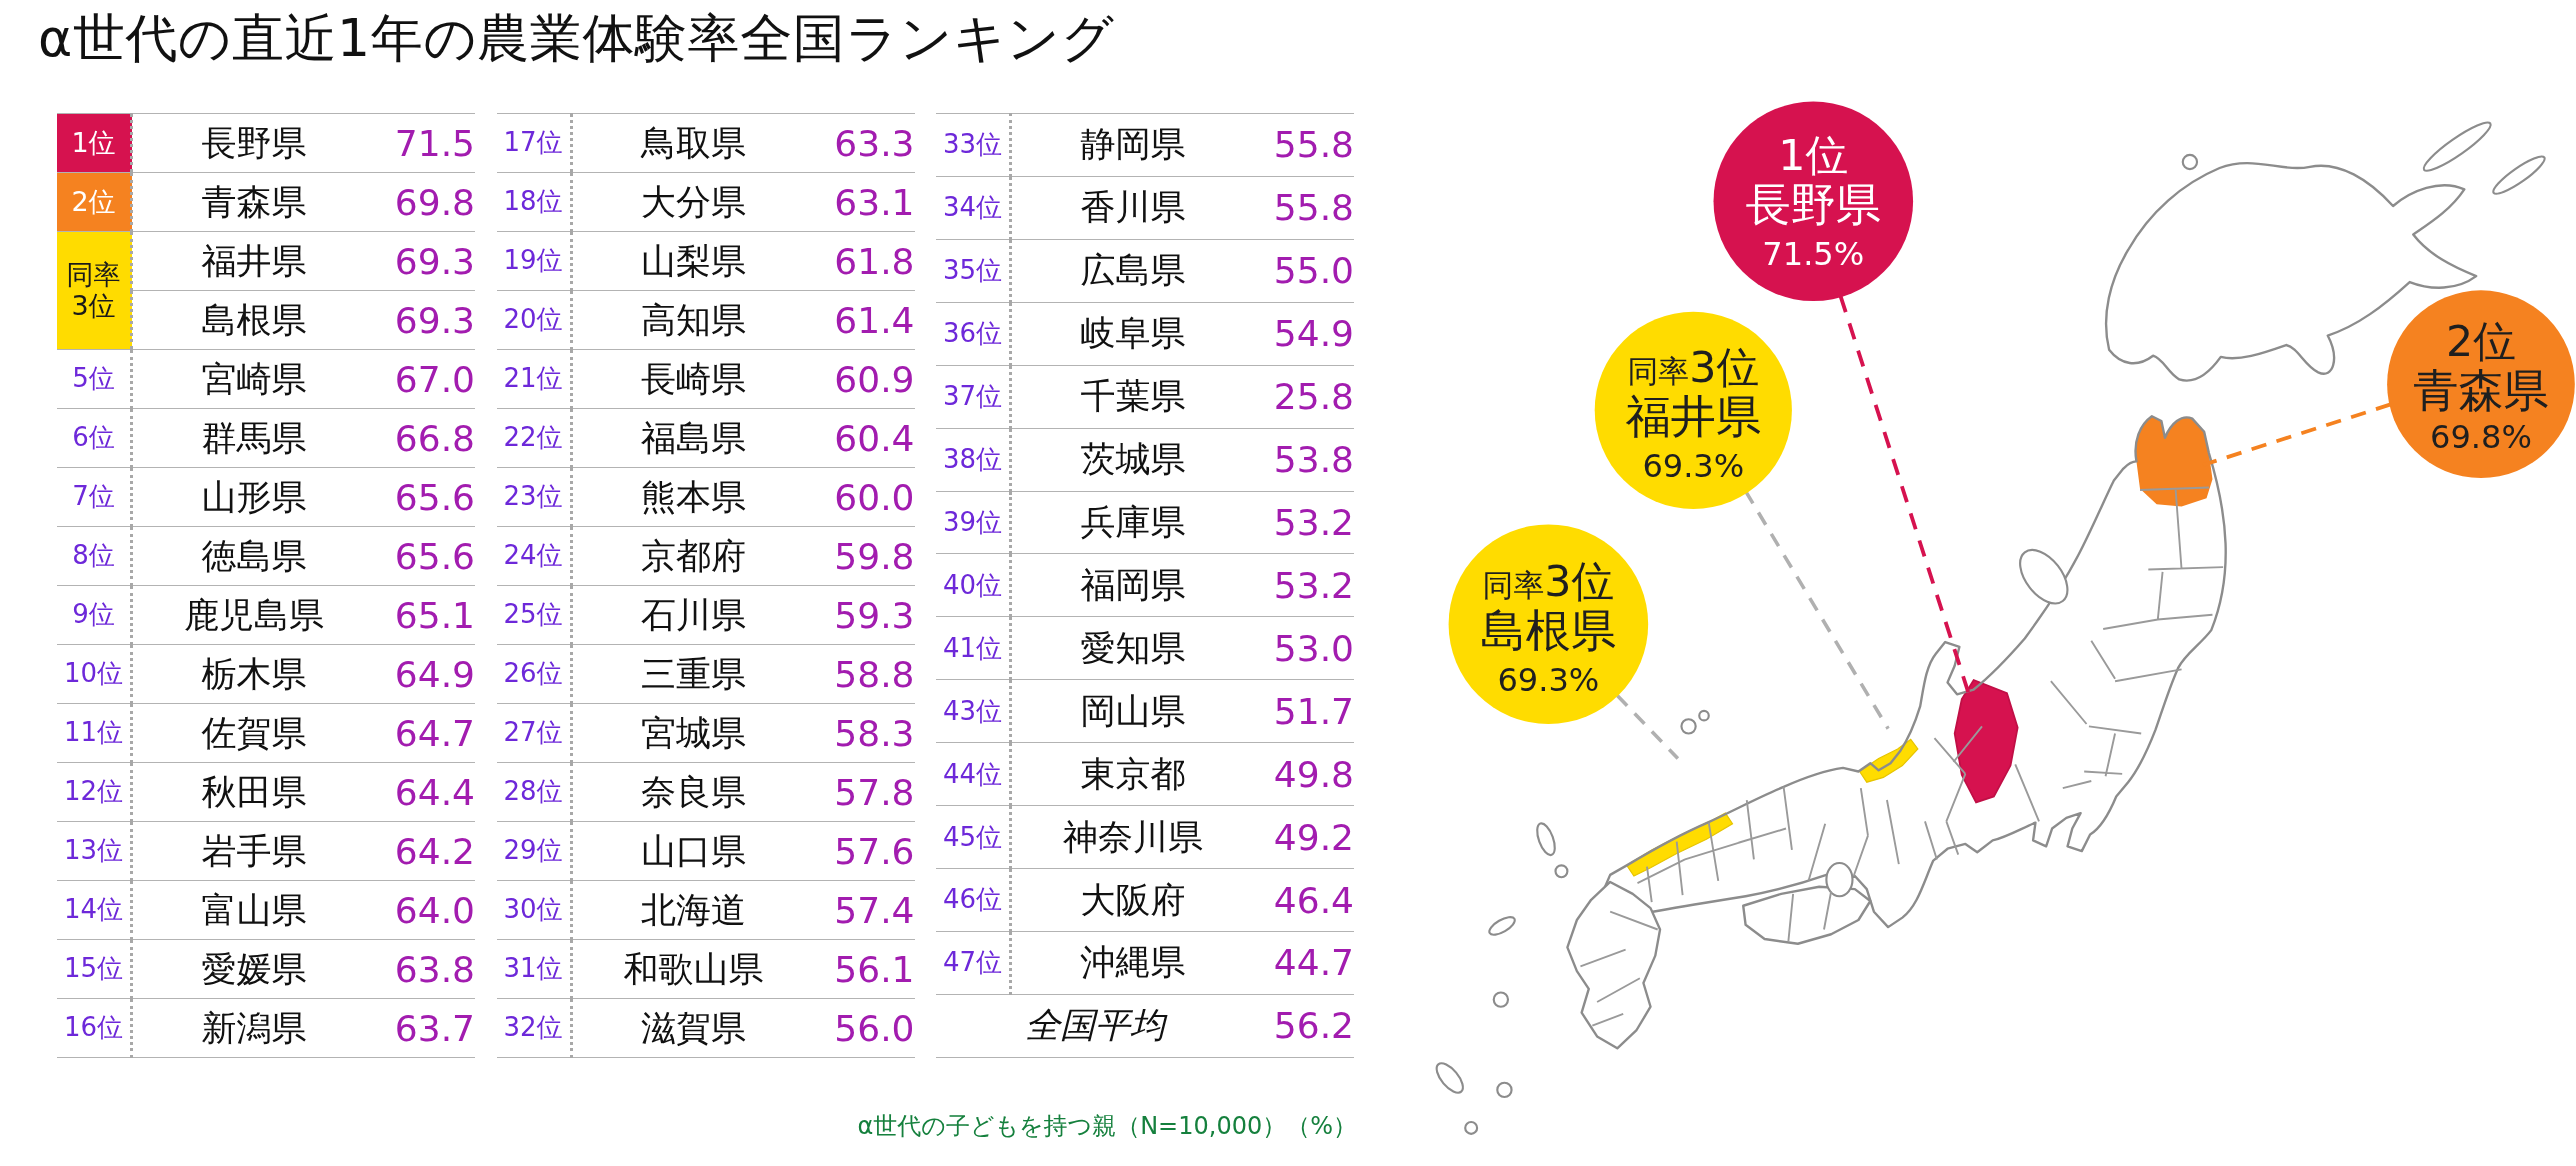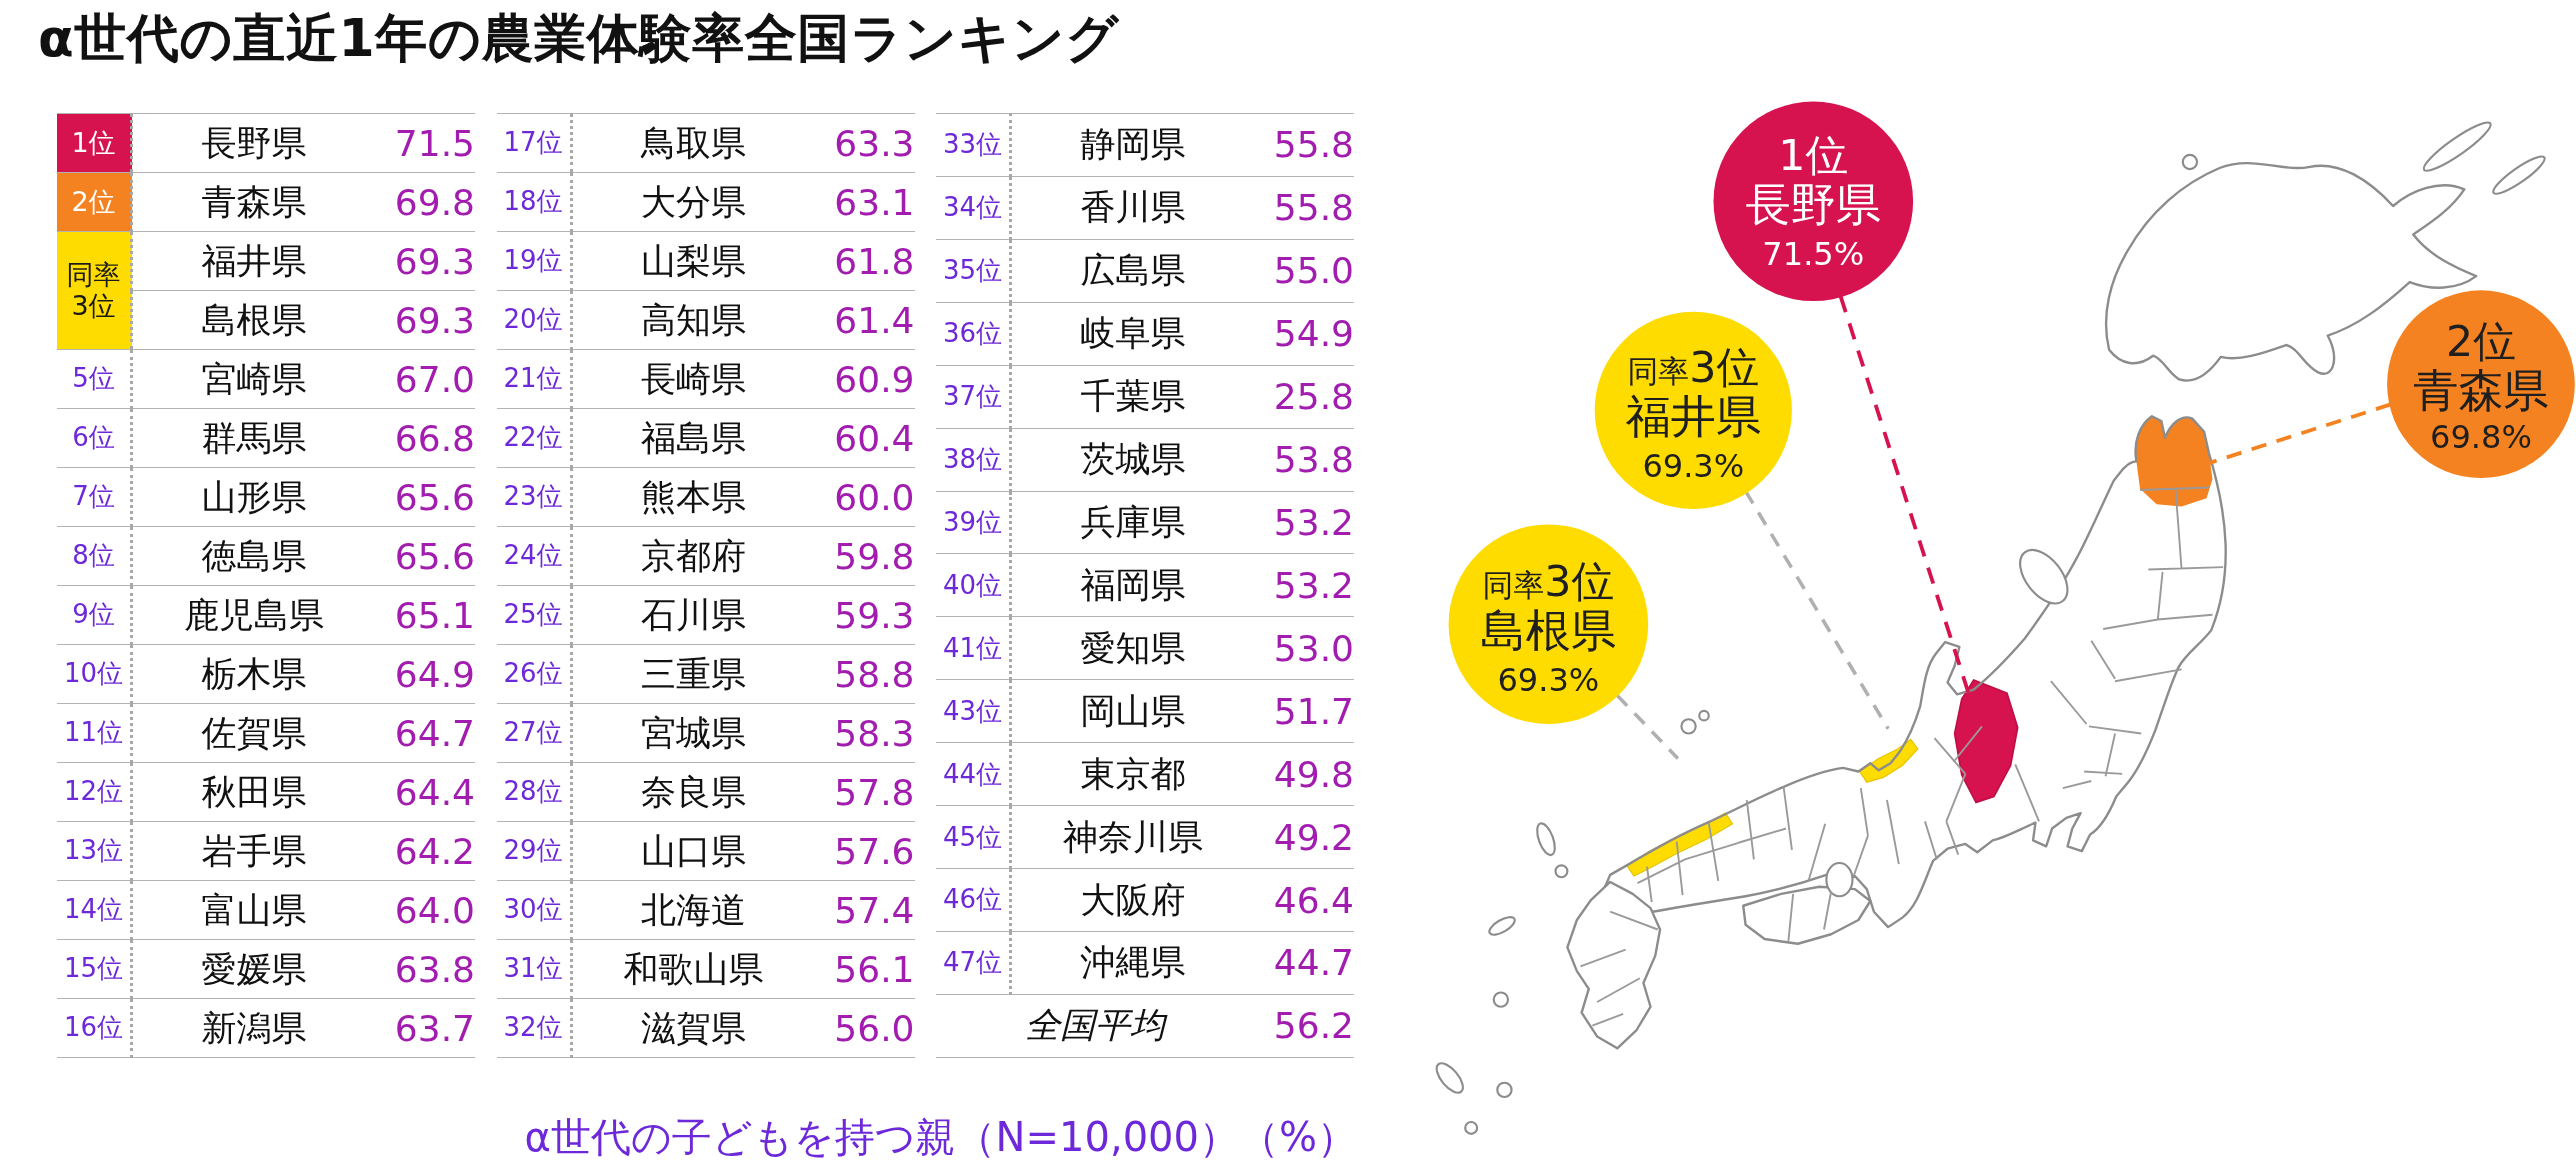--- a/index.html
+++ b/index.html
@@ -4,21 +4,21 @@
 <style>
   html,body{margin:0;padding:0;background:#fff;}
   body{
     position:relative;
     width:2576px;height:1166px;
     font-family:"DejaVu Sans","Liberation Sans",sans-serif;
     color:#1a1a1a;overflow:hidden;
   }
   .title{
     position:absolute;left:38px;top:3.6px;
-    font-size:52px;font-weight:700;letter-spacing:0.6px;color:#111;
+    font-size:52px;font-weight:400;letter-spacing:0.6px;color:#111;
     white-space:nowrap;
   }
   .tables{
     position:absolute;left:57px;top:113px;
     display:flex;gap:21.5px;
   }
   table.rank-table{
     border-collapse:collapse;width:418px;table-layout:fixed;
   }
   table.rank-table tr{height:59px;}
@@ -33,21 +33,21 @@
     white-space:pre-line;line-height:1.12;
   }
   td.nm{text-align:center;font-size:35px;color:#111;}
   td.vl{width:100px;text-align:right;font-size:36px;color:#a21caf;padding-right:15.5px;}
   td.avg{text-align:center;font-size:35px;color:#111;font-style:italic;}
   td.c-crimson{background:#d6124f;color:#fff;font-size:27px;}
   td.c-orange{background:#f58220;color:#fff;font-size:27px;}
   td.c-yellow{background:#ffdc00;color:#1a1a1a;font-size:27px;}
   .footnote{
     position:absolute;left:57px;top:1110px;width:1300px;
-    text-align:right;font-size:40px;color:#6d28d9;
+    text-align:right;font-size:24px;color:#15803d;
   }
   .mapwrap{position:absolute;left:1388px;top:60px;width:1188px;height:1107px;}
   .mapwrap svg{width:100%;height:100%;overflow:visible;}
   .coast{fill:#fff;stroke:#8c8c8c;stroke-width:2;stroke-linejoin:round;}
   .coast-top{fill:none;stroke:#8c8c8c;stroke-width:2;stroke-linejoin:round;}
   .inner{fill:none;stroke:#9a9a9a;stroke-width:1.6;stroke-linejoin:round;}
   .isl{fill:#fff;stroke:#8c8c8c;stroke-width:1.8;}
   .btxt{font-family:"DejaVu Sans","Liberation Sans",sans-serif;text-anchor:middle;}
   .b-rank{font-size:36px;}
   .b-pref{font-size:38px;}

